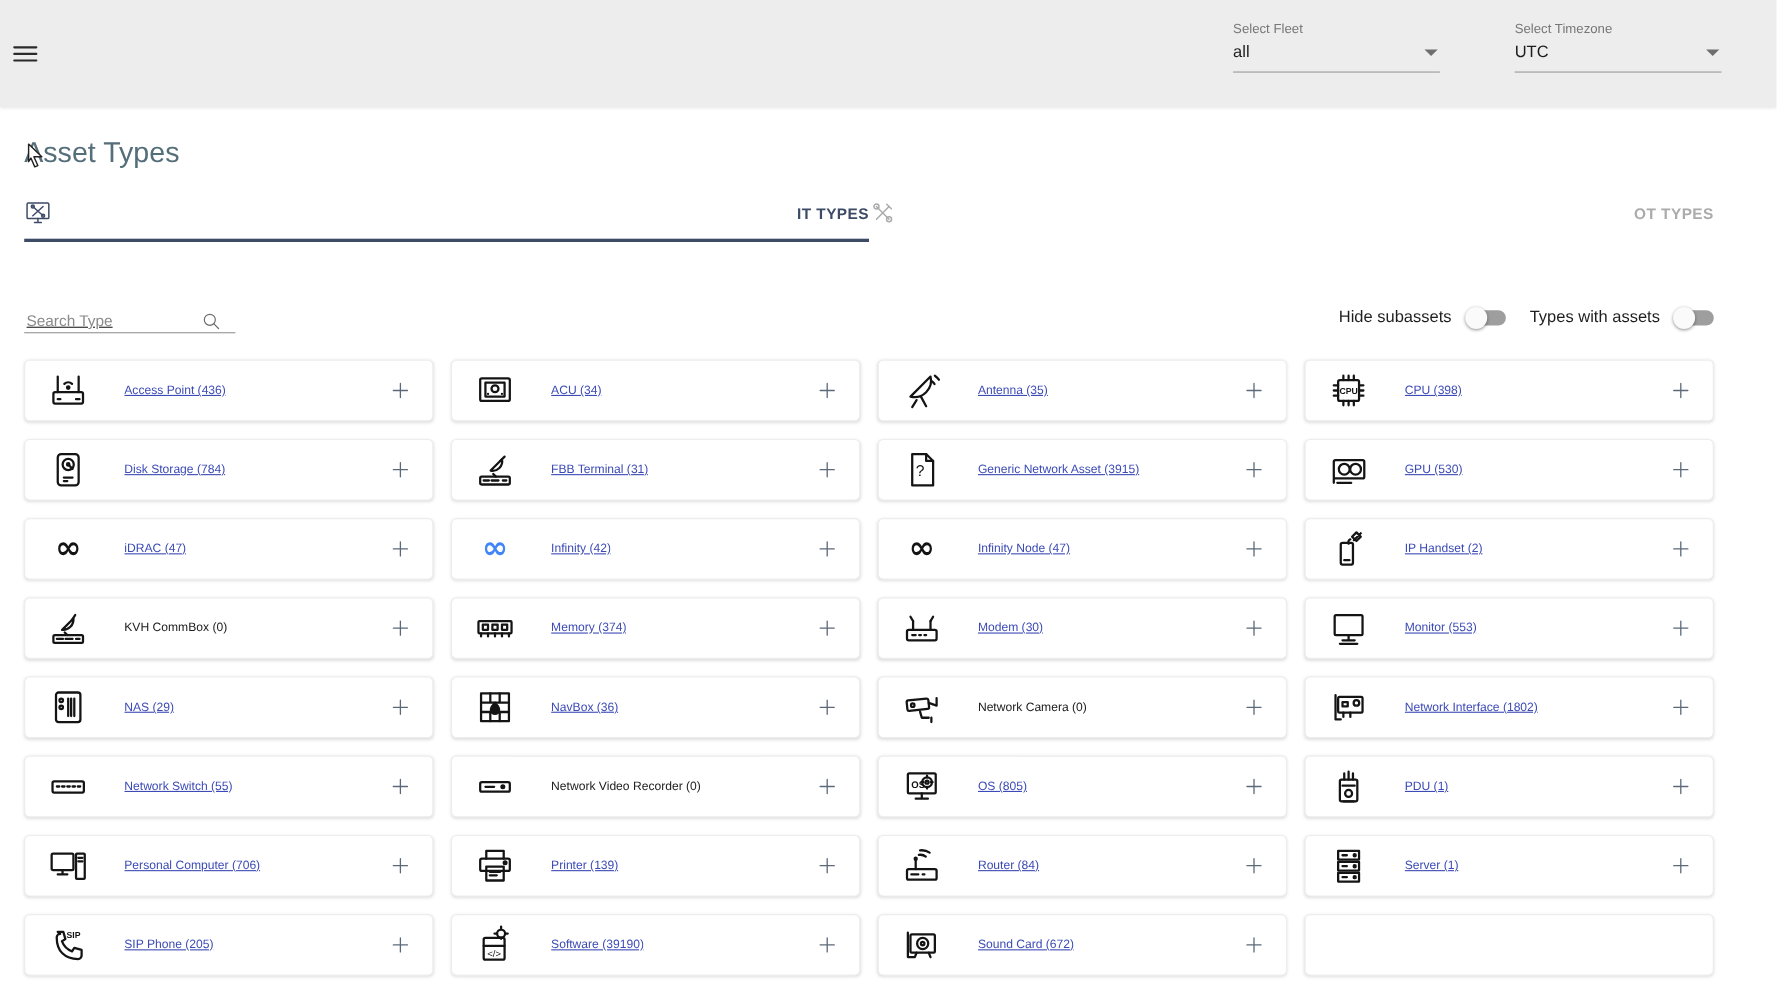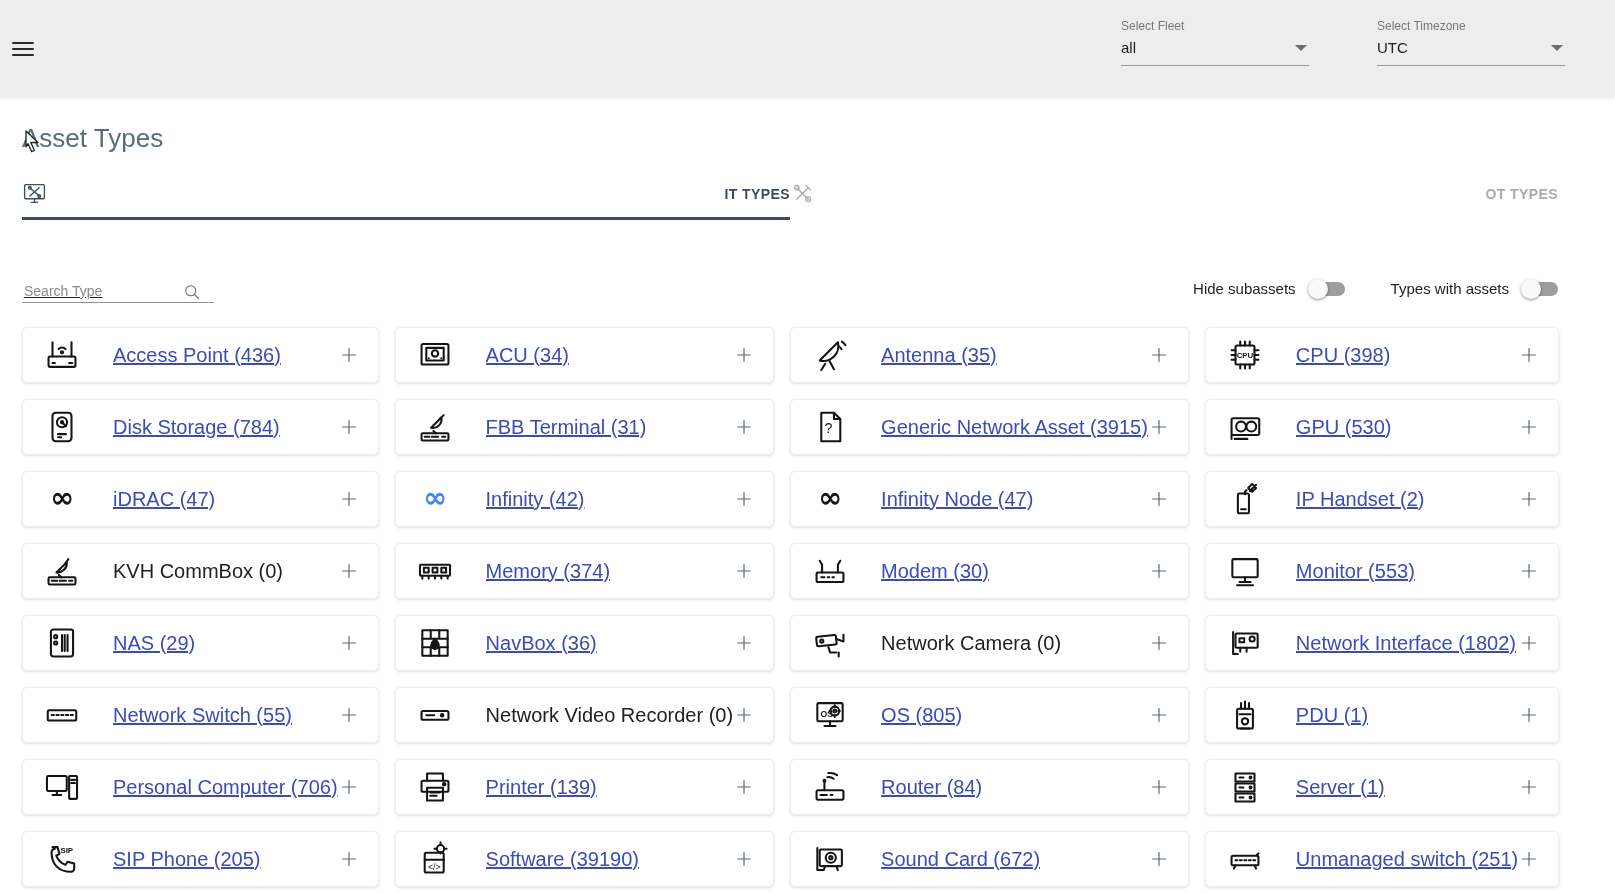--- a/index.html
+++ b/index.html
@@ -29,33 +29,33 @@
   .tabs { display:flex; }
   .tab { flex:1; height:50px; display:flex; align-items:center; justify-content:space-between; gap:10px;
     font-size:14px; font-weight:700; letter-spacing:0.4px; color:#ababab; border-bottom:3px solid transparent; cursor:pointer; }
   .tab.active { color:#3d4b66; border-bottom-color:#3d4b66; }
   .tab-icon svg { width:25px; height:25px; display:block; }
   .filter-row { display:flex; align-items:flex-end; margin-top:16px; }
   .search-field { width:192px; border-bottom:1px solid #949494; display:flex; align-items:flex-start; padding:6px 0 0;text-decoration:underline; }
   .search-field input { border:none; outline:none; background:transparent; font-size:14px; width:160px; color:#222; font-family:inherit; }
   .search-field input::placeholder { color:#8a8a8a; }
   .search-icon { color:#6b6b6b; } .search-icon svg { width:20px; height:20px; display:block; }
-  .toggles { margin-left:auto; display:flex; align-items:center; gap:46px; padding-bottom:6px;margin-top:44px; }
+  .toggles { margin-left:auto; display:flex; align-items:center; gap:22px; padding-bottom:6px;margin-top:44px; }
   .toggle-group { display:flex; align-items:center; gap:15px; }
   .toggle-label { font-size:15px; color:#1e1e1e; }
   .switch { width:34px; height:14px; background:#9e9e9e; border-radius:7px; position:relative; cursor:pointer; }
   .switch .knob { position:absolute; left:-3px; top:-3px; width:20px; height:20px; background:#fafafa; border-radius:50%; box-shadow:0 1px 3px rgba(0,0,0,0.45); }
   
   .grid { margin-top:24px; display:grid; grid-template-columns:repeat(4,1fr); gap:16px; }
   .card { height:56px; background:#fff; border:1px solid #ededed; border-radius:5px;
     box-shadow:0 1px 3px rgba(0,0,0,0.13); display:flex; align-items:center; padding:0 18px 0 18px; }
   .card-icon { width:42px; display:flex; justify-content:center; color:#141414; flex:0 0 42px; }
   .card-icon svg { width:38px; height:38px; display:block; }
   .icon-blue { color:#4286f5; }
-  .card-label { margin-left:30px; font-size:20px; white-space:nowrap; overflow:hidden; }
+  .card-label { margin-left:30px; font-size:11px; white-space:nowrap; overflow:hidden; }
   a.type-link { color:#3c4bb5; text-decoration:underline; cursor:pointer; }
   .type-text { color:#212121; }
   .add-btn { margin-left:auto; background:none; border:none; padding:0; color:#5c6979; cursor:pointer; display:flex; }
   .add-btn svg { width:22px; height:22px; display:block; }
 </style>
 </head>
 <body>
 
 <div class="header">
   <button class="menu-btn">
@@ -680,34 +680,16 @@
         </span>
         <span class="card-label"><a href="#" class="type-link">Sound Card (672)</a></span>
         <button class="add-btn">
           <span>
             <svg viewBox="0 0 24 24" fill="none" stroke="currentColor" stroke-width="1.3" stroke-linecap="round" stroke-linejoin="round">
               <path d="M12 5v14M5 12h14"></path>
             </svg>
           </span>
         </button>
       </div>
-      <div class="card">
-        <span class="card-icon">
-          <svg viewBox="0 0 24 24" fill="none" stroke="currentColor" stroke-width="1.3" stroke-linecap="round" stroke-linejoin="round">
-            <rect x="3.5" y="10" width="17" height="6" rx="1"></rect>
-            <path d="M6 12.8h1.2M8.8 12.8h1.2M11.6 12.8h1.2M14.4 12.8h1.2M17.2 12.8h1.2"></path>
-            <path d="M6 16l-1 2M18 16l1 2"></path>
-            <path d="M19.5 9.5l1-1"></path>
-          </svg>
-        </span>
-        <span class="card-label"><a href="#" class="type-link">Unmanaged switch (251)</a></span>
-        <button class="add-btn">
-          <span>
-            <svg viewBox="0 0 24 24" fill="none" stroke="currentColor" stroke-width="1.3" stroke-linecap="round" stroke-linejoin="round">
-              <path d="M12 5v14M5 12h14"></path>
-            </svg>
-          </span>
-        </button>
-      </div>
       <div class="card"></div>
       <div class="card"></div>
     </div>
 </div>
 
 </body></html>

